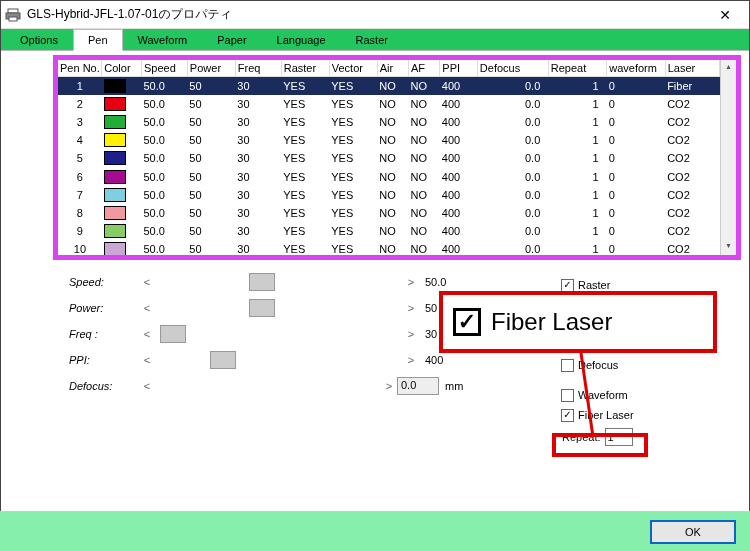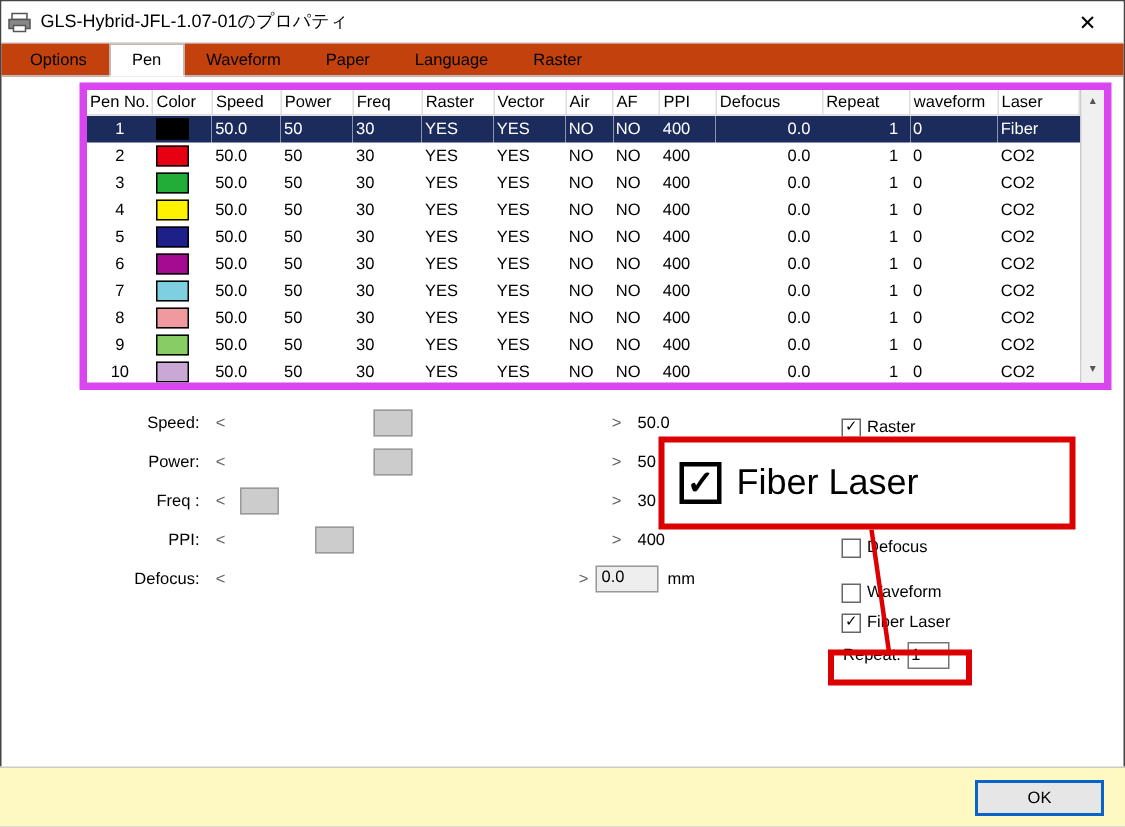--- a/index.html
+++ b/index.html
@@ -2,21 +2,21 @@
 <html><head>
 <meta charset="utf-8">
 <style>
   * { box-sizing: border-box; margin: 0; padding: 0; font-family: "Segoe UI", Tahoma, sans-serif; font-size: 11px; }
   body { width: 750px; height: 551px; overflow: hidden; background: #fff; position: relative; }
   .window { width: 750px; height: 551px; border: 1px solid #444; display: flex; flex-direction: column; }
   .titlebar { height: 28px; display: flex; align-items: center; padding: 0 4px; background: #fff; border-bottom: 1px solid #ddd; }
   .titlebar .icon { width: 16px; height: 16px; margin-right: 6px; display:inline-flex; align-items:center; justify-content:center;}
   .titlebar .title { flex: 1; font-size: 12px; }
   .titlebar .close { width: 40px; text-align: center; font-size: 14px; cursor: pointer; }
-  .tabs { display: flex; border-bottom: 1px solid #bbb; padding-left: 4px; background:#c2410c;}
+  .tabs { display: flex; border-bottom: 1px solid #bbb; padding-left: 4px; background:#22c55e;}
   .tab { padding: 4px 14px; border: 1px solid transparent; border-bottom: none; margin-bottom:-1px; cursor:pointer;}
   .tab.active { border-color: #bbb; background:#fff; border-bottom:1px solid #fff;}
   .content { flex:1; position: relative; padding: 4px 8px; }
   .table-wrap { border:5px solid #d946ef; height: 205px; position:relative; display:flex;margin-left:44px;}
   .table-inner { flex:1; overflow:hidden;}
   .scrollbar { width:16px; background:#f0f0f0; border-left:1px solid #ccc; position:relative;}
   .scroll-arrow { position:absolute; left:0; width:100%; height:16px; background:#f0f0f0; text-align:center; line-height:14px; font-size:8px; color:#555; cursor:pointer;}
   .scroll-arrow.up { top:0;}
   .scroll-arrow.down { bottom:0;}
   table { width:100%; border-collapse: collapse; table-layout: fixed; }
@@ -28,21 +28,21 @@
   
   col.c-penno{width:42px;} col.c-color{width:38px;} col.c-speed{width:44px;} col.c-power{width:46px;}
   col.c-freq{width:44px;} col.c-raster{width:46px;} col.c-vector{width:46px;} col.c-air{width:30px;}
   col.c-af{width:30px;} col.c-ppi{width:36px;} col.c-defocus{width:68px;} col.c-repeat{width:56px;}
   col.c-waveform{width:56px;} col.c-laser{width:52px;}
   td.center, th.center { text-align:center;}
   td.right, th.right { text-align:right; padding-right:8px;}
 
   .sliders { margin-top: 12px; margin-left: 60px; width: 400px;}
   .slider-row { display:flex; align-items:center; margin-bottom:6px; height:20px;}
-  .slider-row .lbl { width:70px; text-align:right; padding-right:6px;}
+  .slider-row .lbl { width:70px; text-align:left; padding-right:6px;font-style:italic;}
   .slider-row .arr { width:16px; text-align:center; color:#666; cursor:pointer; user-select:none;}
   .slider-row .track { flex:1; height:18px; position:relative; background:#fff;}
   .slider-row .track .thumb { position:absolute; top:0; width:26px; height:18px; background:#ccc; border:1px solid #999;}
   .slider-row .val { width:50px; padding-left:6px;}
   .slider-row .unit { width:30px; padding-left:6px;}
   .slider-row .valbox { width:42px; height:18px; border:1px solid #999; background:#eee; padding:1px 3px;}
 
   .checks { position:absolute; left:560px; top:225px; }
   .chk-row { display:flex; align-items:center; margin-bottom:2px; height:18px;}
   .chk-row .box { width:13px; height:13px; border:1px solid #666; margin-right:4px; display:inline-flex; align-items:center; justify-content:center; font-size:10px; line-height:1;}
@@ -52,21 +52,21 @@
 
   .callout { position:absolute; left:438px; top:240px; width:278px; height:62px; border:4px solid #d00; background:#fff; display:flex; align-items:center; padding-left:10px; z-index:5;}
   .callout .cbox { width:28px; height:28px; border:3px solid #000; margin-right:10px; display:flex; align-items:center; justify-content:center;}
   .callout .cbox::after{ content:"✓"; font-size:22px; font-weight:bold;}
   .callout .ctxt { font-size:24px; }
 
   .callout-line { position:absolute; z-index:4; stroke:#d00; stroke-width:3; }
 
   .hl-box { position:absolute; left:551px; top:382px; width:96px; height:24px; border:4px solid #d00; z-index:5; pointer-events:none;}
 
-  .buttons { position:absolute; bottom:0; left:0; right:0; height:40px; background:#fef9c3; border-top:1px solid #ccc; display:flex; justify-content:flex-end; align-items:center; padding-right:14px; gap:8px;}
+  .buttons { position:absolute; bottom:0; left:0; right:0; height:40px; background:#86efac; border-top:1px solid #ccc; display:flex; justify-content:flex-end; align-items:center; padding-right:14px; gap:8px;}
   .buttons button { width:86px; height:24px; border:1px solid #888; background:#e6e6e6; cursor:pointer;}
   .buttons button.ok { border:2px solid #0a64c8;}
 </style>
 </head>
 <body>
 
 <div class="window">
   <div class="titlebar">
     <span class="icon">
       <svg width="16" height="16" viewBox="0 0 16 16">

